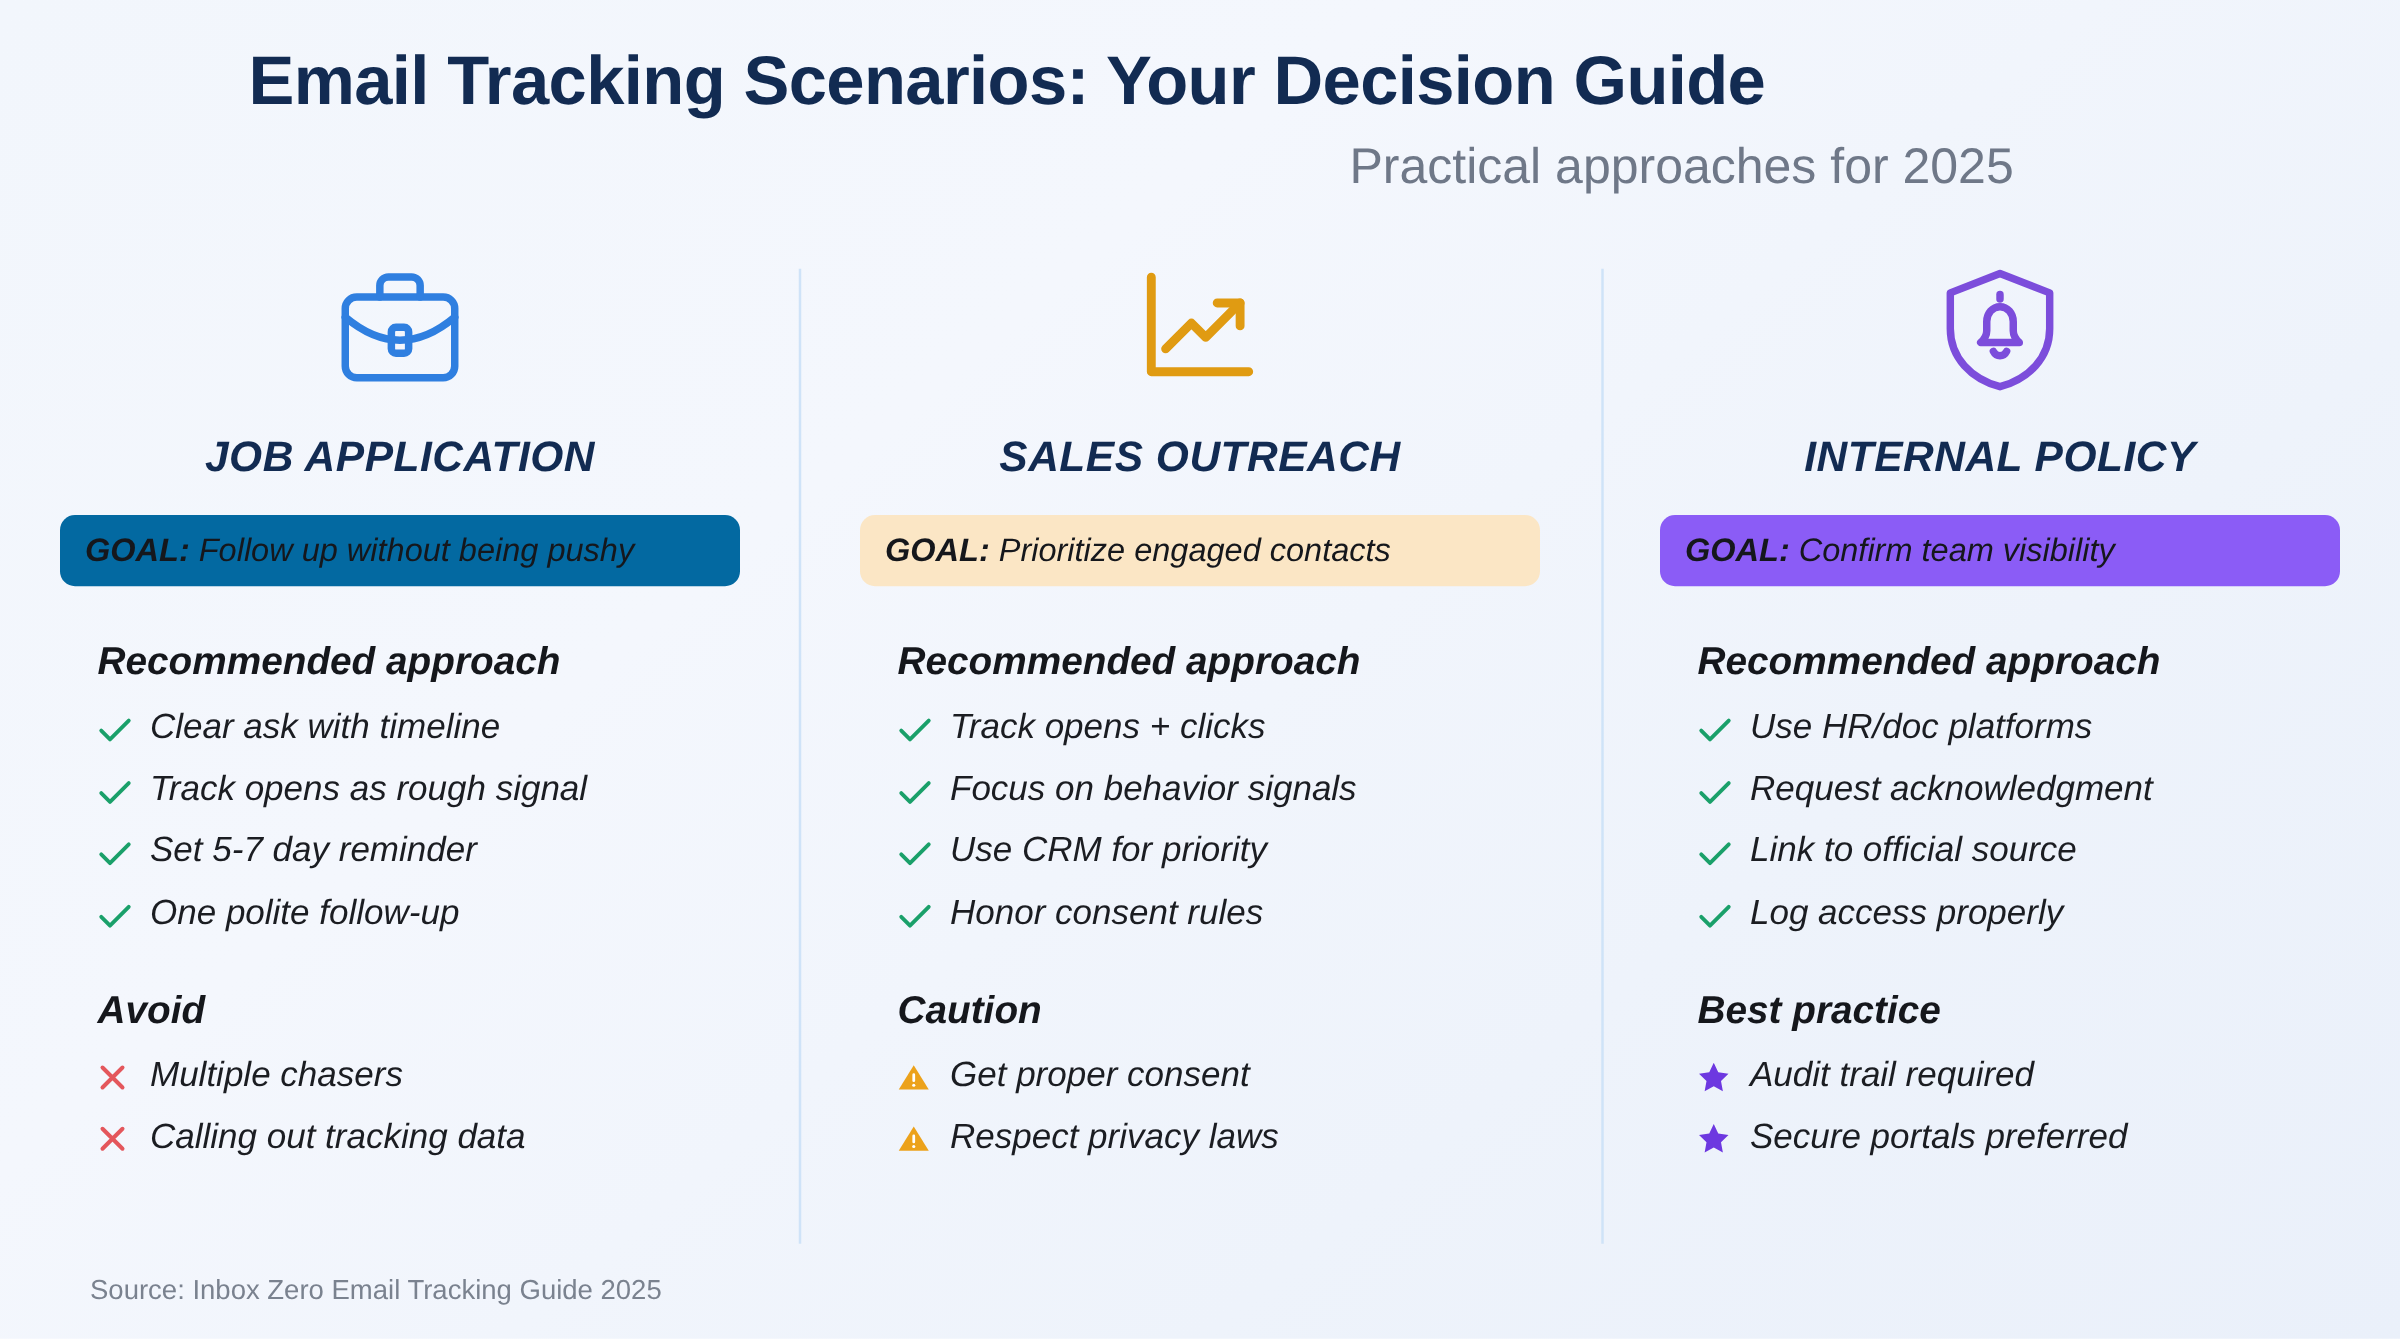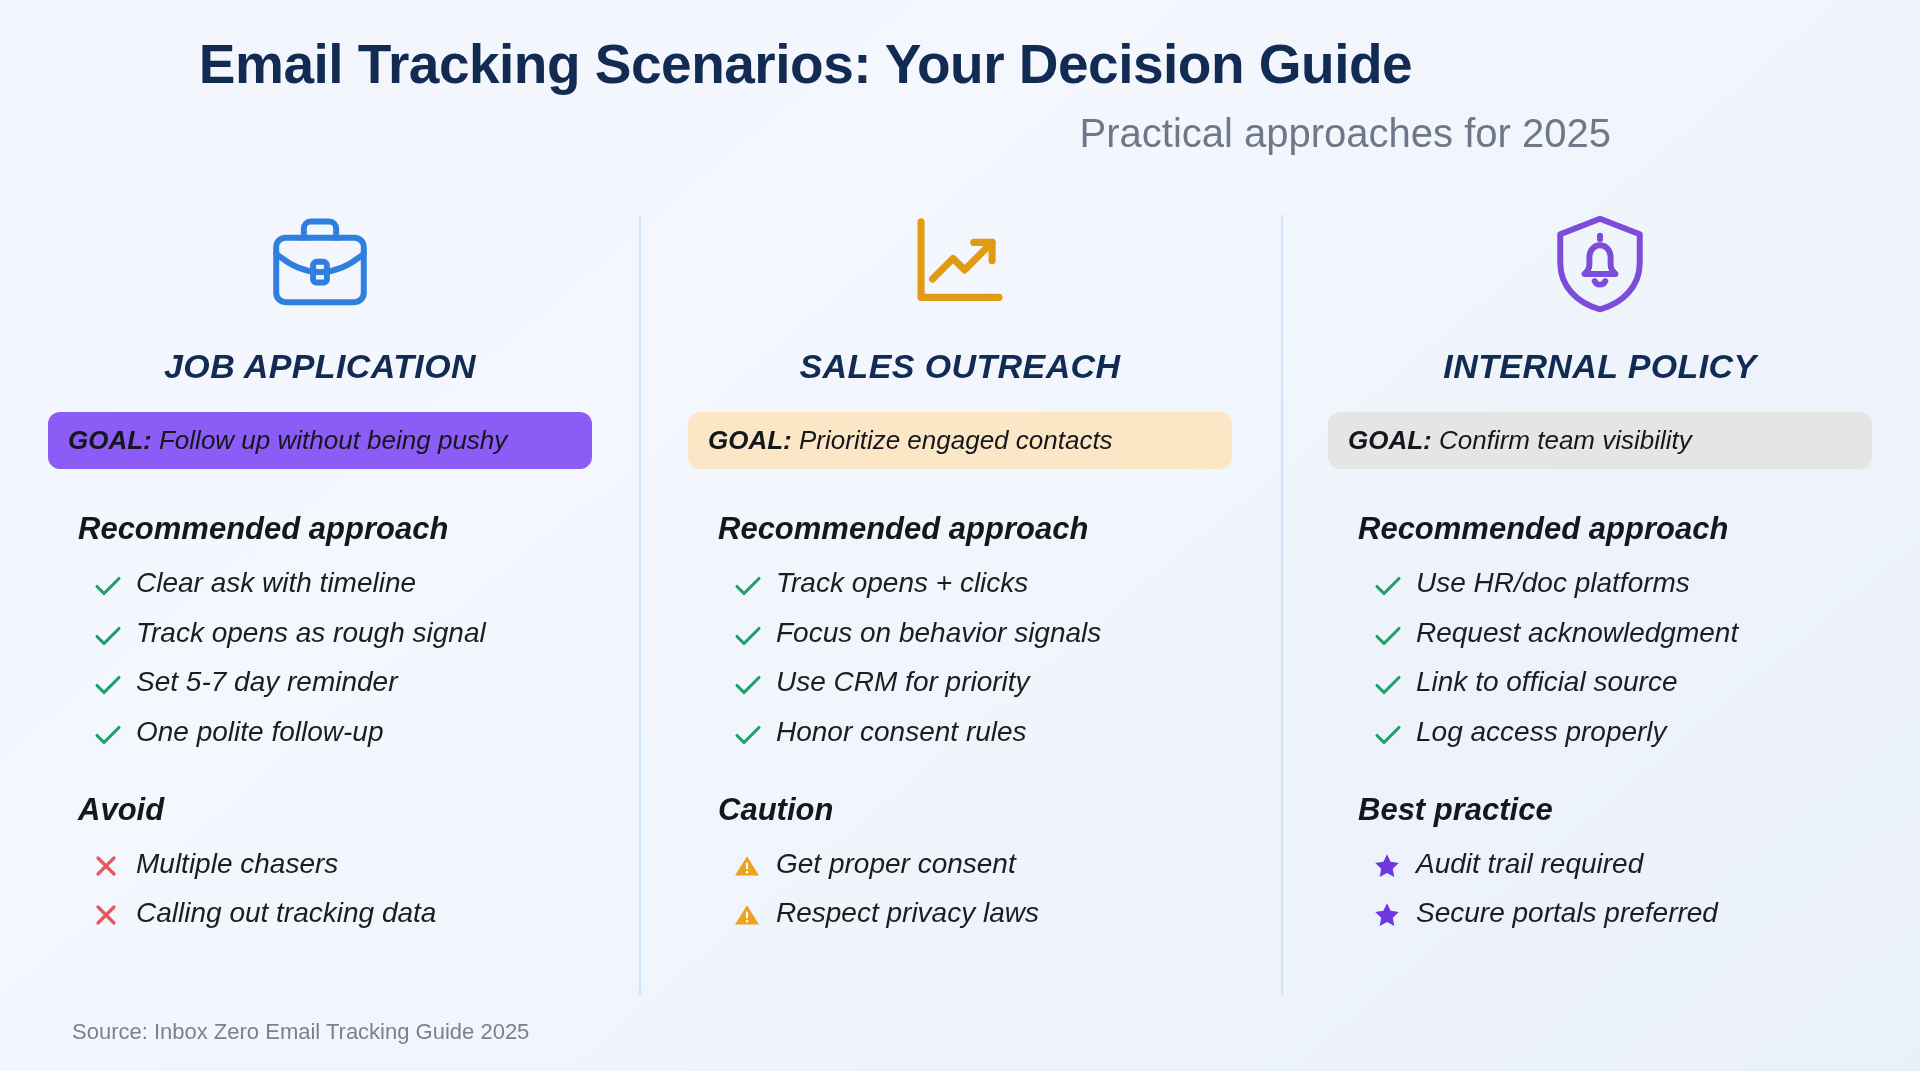--- a/index.html
+++ b/index.html
@@ -94,38 +94,38 @@
     font-size: 26px;
     line-height: 1.2;
     color: #15171c;
     white-space: nowrap;
     display: block;
     text-align: left;
   }
   .goal-badge .goal-label {
     font-weight: bold;
   }
-  .goal-badge.blue   { background: #8b5cf6; }
+  .goal-badge.blue   { background: #0369a1; }
   .goal-badge.orange { background: #fbe6c5; padding-left: 20px; }
-  .goal-badge.purple { background: #e5e5e5; }
+  .goal-badge.purple { background: #8b5cf6; }
 
   .section {
     margin-top: 42px;
     padding-left: 30px;
   }
   .section.second { margin-top: 34px; }
   .section-heading {
     font-size: 31px;
     font-weight: bold;
     color: #15171c;
     margin-bottom: 14px;
   }
   .bullet-list {
     list-style: none;
-    margin: 16px;
+    margin: 0;
     padding: 0;
   }
   .bullet {
     display: flex;
     align-items: flex-start;
     font-size: 28px;
     line-height: 1.45;
     color: #1b1d22;
     margin-bottom: 4px;
   }

